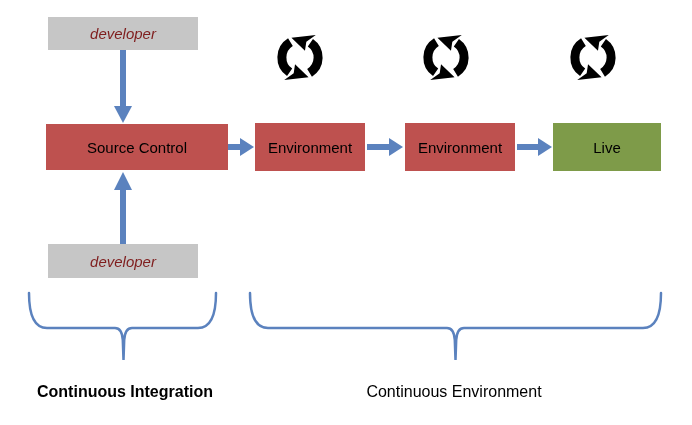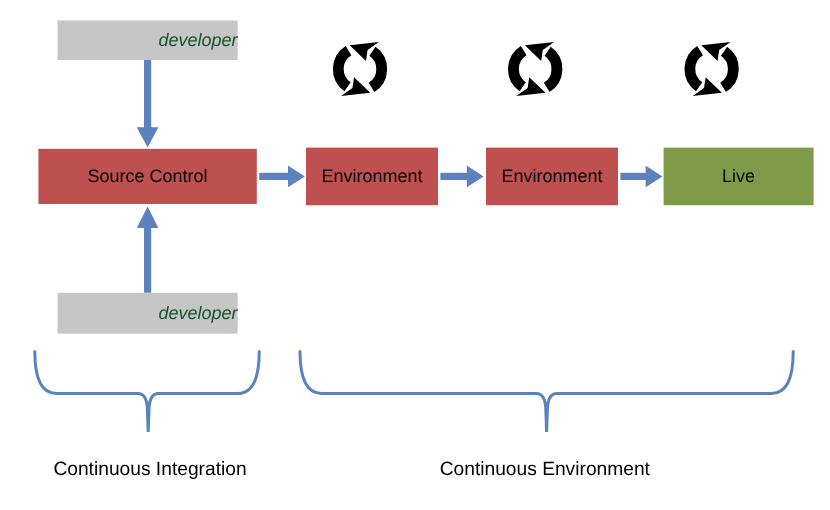--- a/index.html
+++ b/index.html
@@ -5,38 +5,38 @@
   html,body { margin:0; padding:0; background:#fff; }
   .canvas {
     position:relative; width:692px; height:425px; background:#FFFFFF;
     font-family:"Liberation Sans", sans-serif; overflow:hidden;
   }
   .layer { position:absolute; left:0; top:0; }
   .node {
     position:absolute; display:flex; align-items:center; justify-content:center;
     font-size:15px; color:#000; text-align:center; line-height:1;
   }
-  .node-gray { background:#C6C6C6; color:#14532d; font-style:italic;justify-content:flex-end; }
+  .node-gray { background:#C6C6C6; color:#7f1d1d; font-style:italic; }
   .node-red  { background:#BE514F; }
   .node-green{ background:#7E9B49; }
   .dev-top    { left:48px;  top:17px;  width:150px; height:33px; }
   .dev-bottom { left:48px;  top:244px; width:150px; height:34px; }
-  .src-ctl    { left:32px;  top:124px; width:182px; height:46px; }
+  .src-ctl    { left:46px;  top:124px; width:182px; height:46px; }
   .env-1      { left:255px; top:123px; width:110px; height:48px; }
   .env-2      { left:405px; top:123px; width:110px; height:48px; }
-  .live       { left:553px; top:123px; width:125px; height:48px; }
+  .live       { left:553px; top:123px; width:108px; height:48px; }
   .cycle-icon { position:absolute; width:58px; height:65px; }
   .icon-1 { left:271px; top:25px; }
   .icon-2 { left:417px; top:25px; }
   .icon-3 { left:564px; top:25px; }
   .group-label {
     position:absolute; top:383px; transform:translateX(-50%);
     font-size:16px; color:#000; white-space:nowrap;
   }
-  .label-ci { left:125px; }
+  .label-ci { left:125px;font-weight:bold; }
   .label-cd { left:454px; }
 </style>
 </head>
 <body>
 
 <div class="canvas">
 
   <svg class="layer" width="692" height="425" viewBox="0 0 692 425">
 
     <g>

